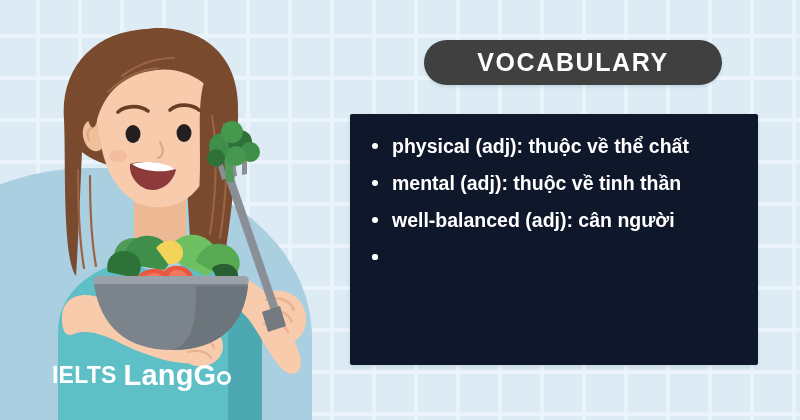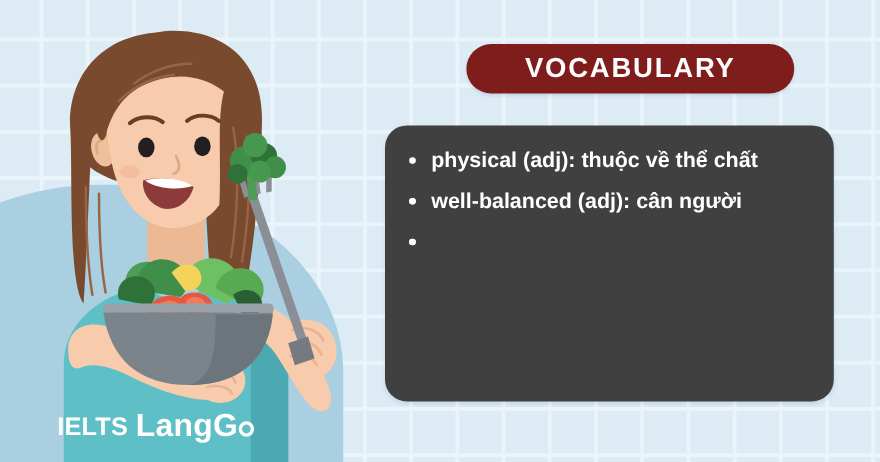--- a/index.html
+++ b/index.html
@@ -48,43 +48,43 @@
     height: 420px;
   }
 
   
   #vocab-badge {
     position: absolute;
     left: 424px;
     top: 40px;
     width: 298px;
     height: 45px;
-    background: #7f1d1d;
+    background: #404040;
     border-radius: 23px;
     display: flex;
     align-items: center;
     justify-content: center;
     box-shadow: 0 2px 3px rgba(30,70,110,0.12);
   }
   #vocab-badge-label {
     color: #fdfdfd;
     font-size: 25px;
     font-weight: bold;
     letter-spacing: 1.6px;
   }
 
   
   #word-panel {
     position: absolute;
     left: 350px;
     top: 114px;
     width: 408px;
     height: 251px;
-    background: #404040;
-    border-radius: 20px;
+    background: #0f172a;
+    border-radius: 2px;
     box-sizing: border-box;
     padding: 14px 16px 10px 16px;
     box-shadow: 0 2px 4px rgba(30,70,110,0.12);
   }
   #word-list {
     list-style: none;
     margin: 0;
     padding: 0;
   }
   .word-item {
@@ -102,21 +102,21 @@
     width: 6px;
     height: 6px;
     border-radius: 50%;
     background: #ffffff;
   }
 
   
   #logo {
     position: absolute;
     left: 52px;
-    top: 372px;
+    top: 360px;
     display: flex;
     align-items: center;
     height: 30px;
   }
   #logo-text-ielts {
     color: #ffffff;
     font-size: 23px;
     font-weight: bold;
     letter-spacing: 0.2px;
   }
@@ -274,20 +274,21 @@
   </div>
 
   <div id="word-panel">
     <ul id="word-list">
       <li class="word-item">
         <span class="bullet"></span>
         <span>physical (adj): thuộc về thể chất</span>
       </li>
       <li class="word-item">
         <span class="bullet"></span>
+        <span>mental (adj): thuộc về tinh thần</span>
       </li>
       <li class="word-item">
         <span class="bullet"></span>
         <span>well-balanced (adj): cân người</span>
       </li>
       <li class="word-item">
         <span class="bullet"></span>
       </li>
       <li class="word-item">
         <span class="bullet"></span>

